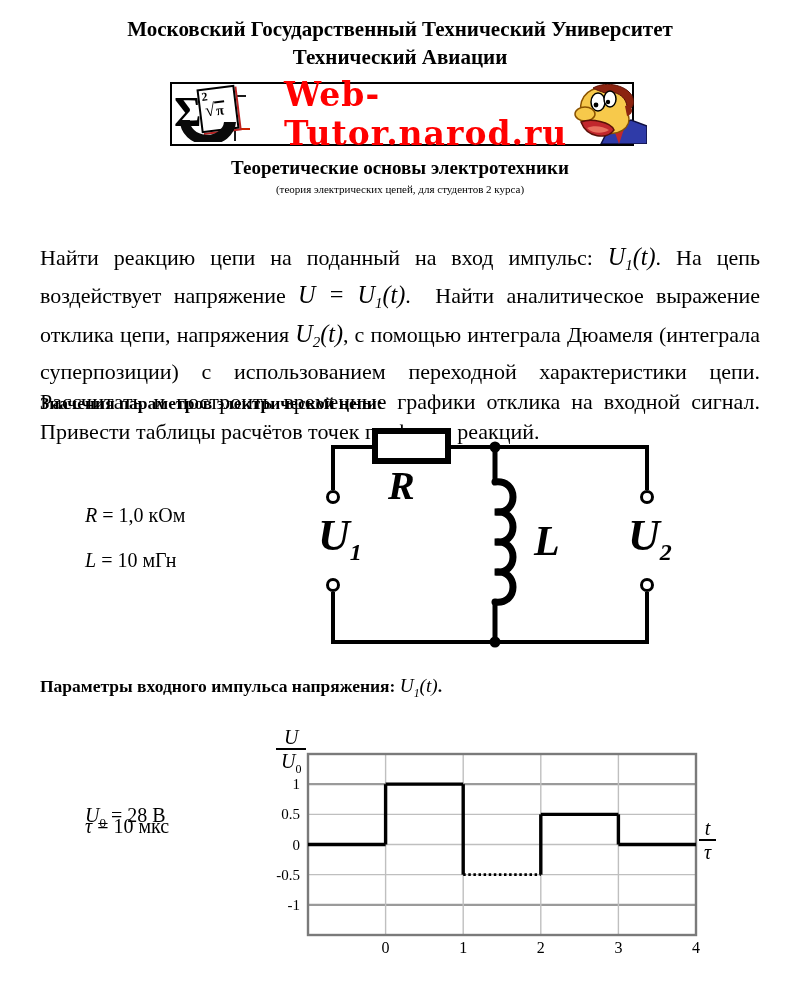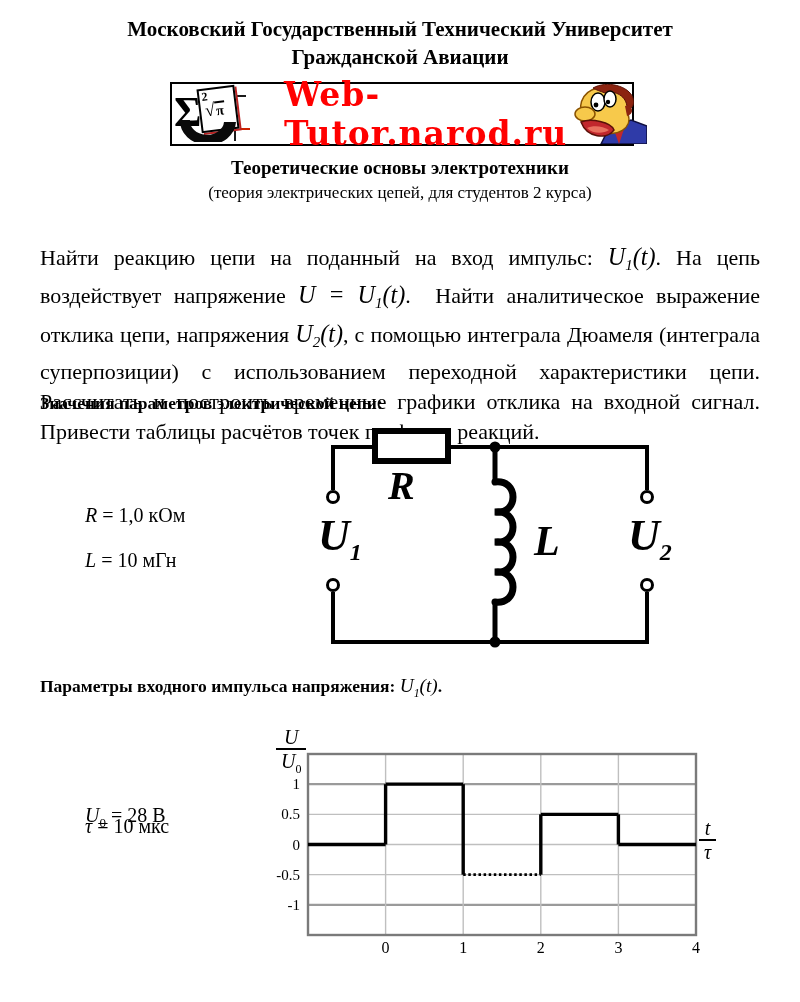--- a/index.html
+++ b/index.html
@@ -23,21 +23,21 @@
              box-shadow:2px 2px 0 #b22;transform:rotate(-7deg);font-family:"Liberation Serif",serif;}
   .logo-exp{position:absolute;left:2px;top:-1px;font-size:12px;font-weight:bold;}
   .logo-sqrt{position:absolute;left:4px;top:10px;font-size:18px;font-weight:bold;}
   .logo-sqrt .ovl{border-top:2px solid #000;font-size:14px;padding:0 1px;}
   .logo-crescent{position:absolute;left:6px;top:30px;}
   .banner-brand{flex:1;display:flex;align-items:center;justify-content:center;
                 font-family:"DejaVu Serif",serif;font-weight:bold;font-size:33px;letter-spacing:1px;margin-left:20px;}
   .banner-cartoon{position:relative;width:80px;flex:0 0 80px;overflow:hidden;}
   
   .subtitle-1{position:absolute;left:0;top:157px;width:100%;text-align:center;font-weight:bold;font-size:19px;}
-  .subtitle-2{position:absolute;left:0;top:183px;width:100%;text-align:center;font-size:17px;}
+  .subtitle-2{position:absolute;left:0;top:183px;width:100%;text-align:center;font-size:11px;}
   
   .task{position:absolute;left:40px;top:220px;width:720px;font-size:22px;line-height:30px;
         text-align:justify;}
   .seg-math{font-style:italic;font-size:1.1em;}
   sub.seg-sub{font-style:italic;font-size:0.68em;}
   
   .heading{position:absolute;left:40px;font-weight:bold;font-size:17.5px;}
   .heading-1{top:385px;margin-top:8px;}
   .heading-2{top:675px;}
   .heading .seg-math{font-weight:normal;}
@@ -66,21 +66,21 @@
   .frac sub{font-size:12px;font-style:normal;}
   .frac-y{left:276px;top:726px;}
   .frac-x{left:699px;top:817px;}
 </style>
 </head>
 <body>
 
 <div class="page">
 
   <div class="title-line title-1">Московский Государственный Технический Университет</div>
-  <div class="title-line title-2">Гражданской Авиации</div>
+  <div class="title-line title-2">Технический Авиации</div>
 
   <div class="banner">
     <div class="banner-logo">
       <div class="logo-vline"></div>
       <div class="logo-hline"></div>
       <div class="logo-redline"></div>
       <div class="logo-sigma">Σ</div>
       <div class="logo-card">
         <span class="logo-exp">2</span>
         <span class="logo-sqrt"><span>√</span><span class="ovl">π</span></span>

